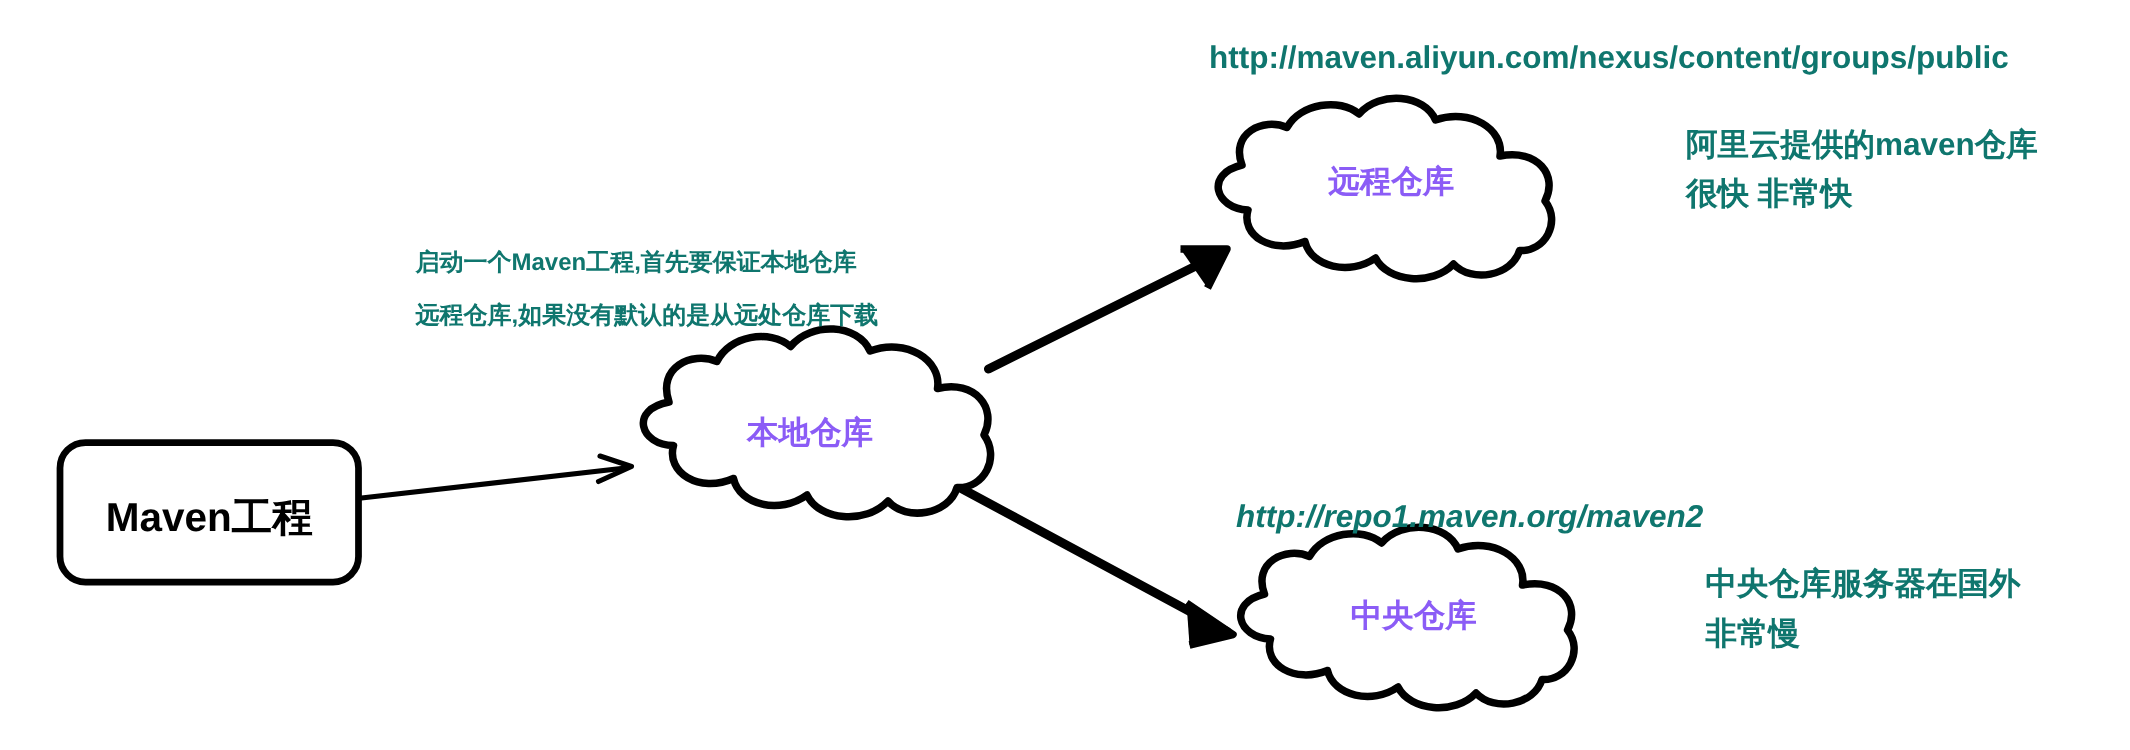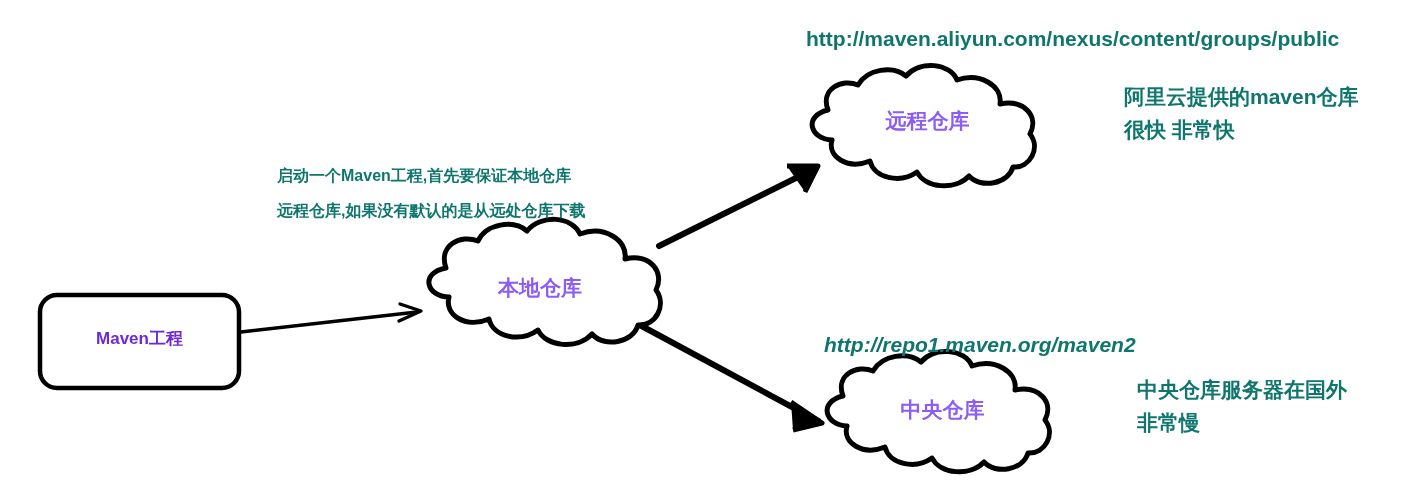--- a/index.html
+++ b/index.html
@@ -35,22 +35,22 @@
     position: absolute;
     font-weight: bold;
     white-space: nowrap;
     text-align: center;
   }
   .cloud-label {
     color: #8b5cf6;
     font-size: 21px;
   }
   .box-label {
-    color: #6d28d9;
-    font-size: 17px;
+    color: #000000;
+    font-size: 27px;
   }
   
   #ann-local        { left: 277px; top: 158px; font-size: 16px; line-height: 35px; }
   #ann-remote-url   { left: 806px; top: 25px;  font-size: 21px; line-height: 28px; }
   #ann-remote-note  { left: 1080px; top: 80px; font-size: 21px; line-height: 33px; margin-left: 44px; }
   #ann-central-url  { left: 824px; top: 331px; font-size: 21px; line-height: 28px; font-style: italic; }
   #ann-central-note { left: 1113px; top: 373px; font-size: 21px; line-height: 33px; margin-left: 24px; }
   
   #label-box      { left: 38px;  top: 327px; width: 203px; }
   #label-local    { left: 415px; top: 274px; width: 250px; }

